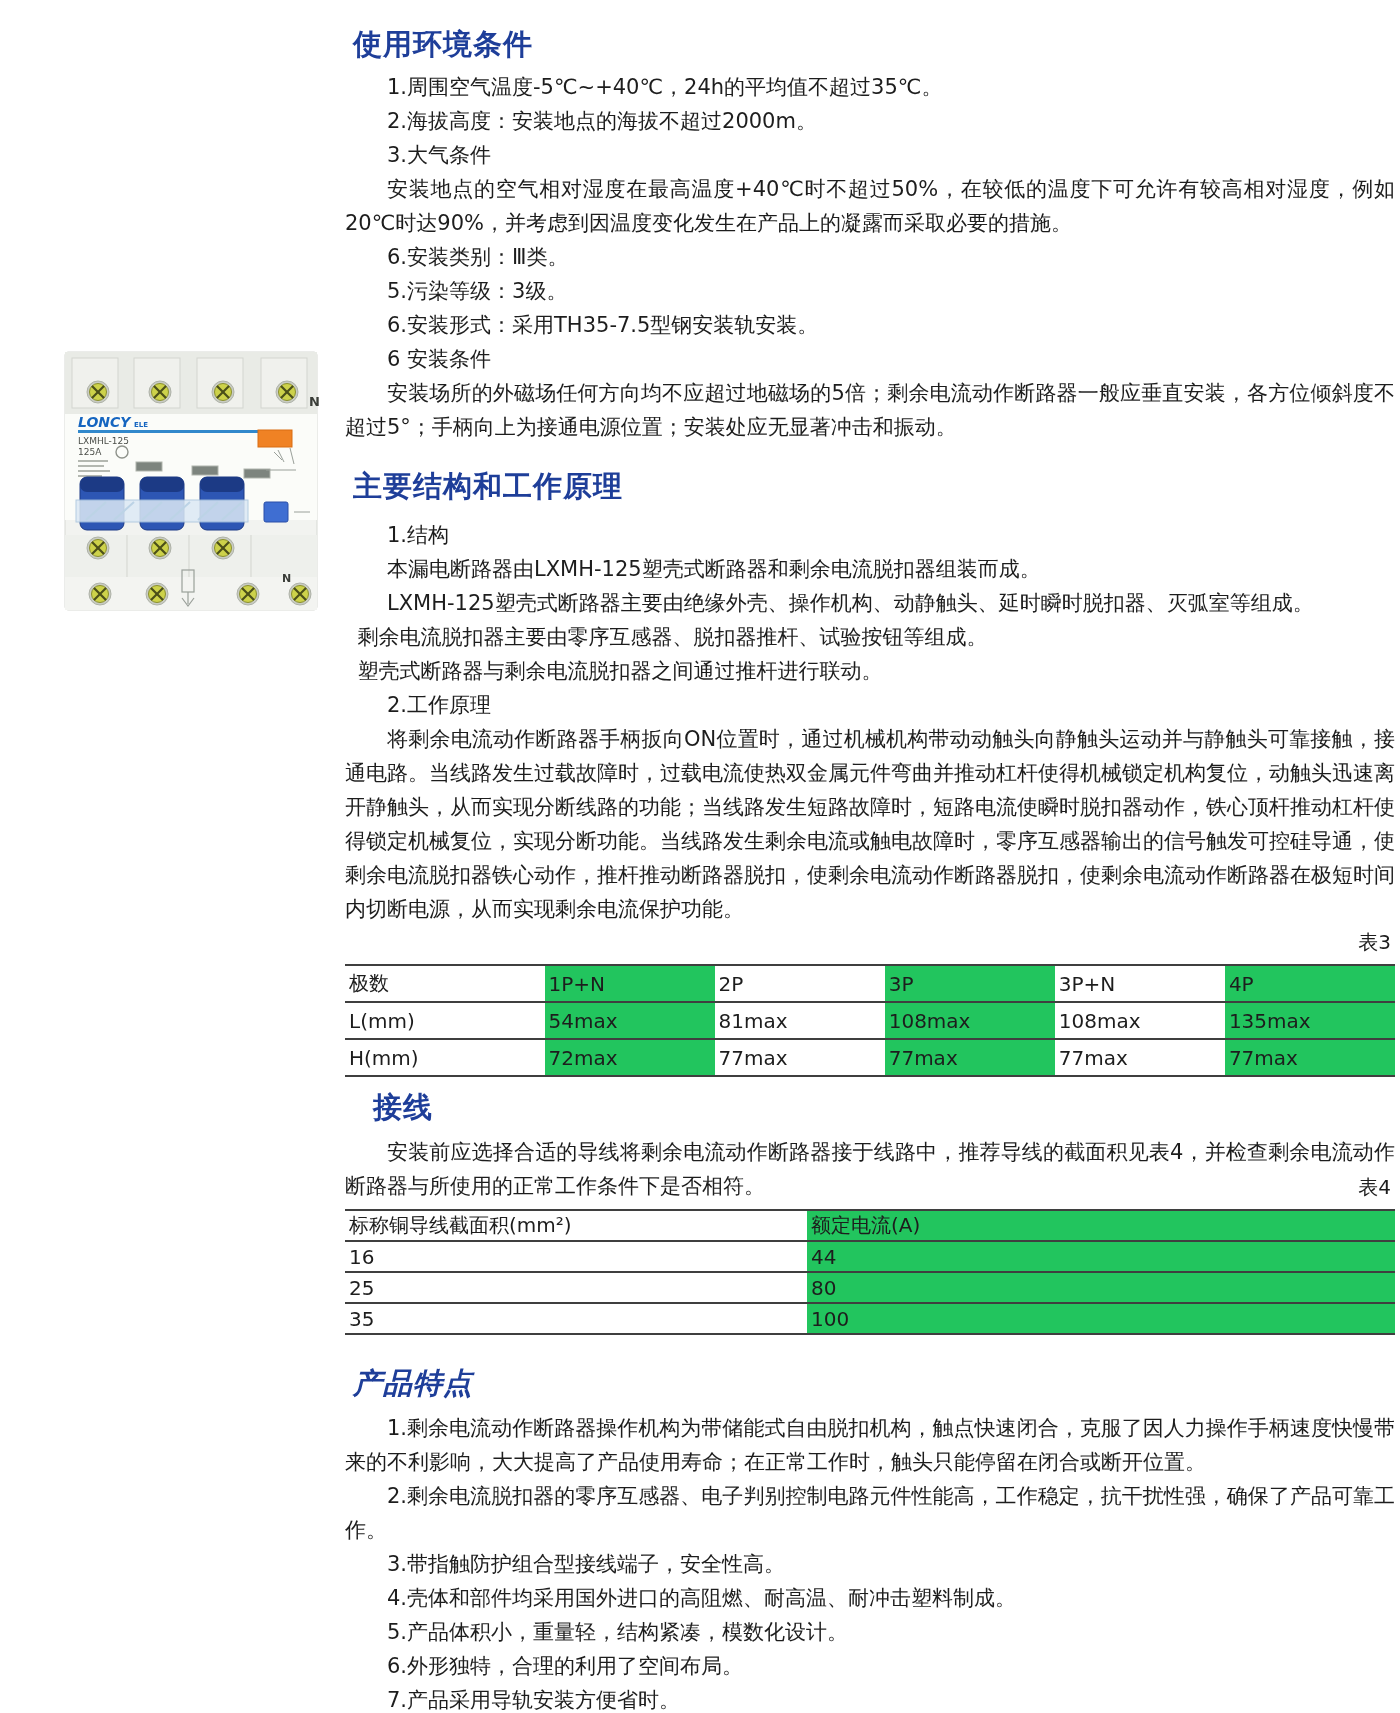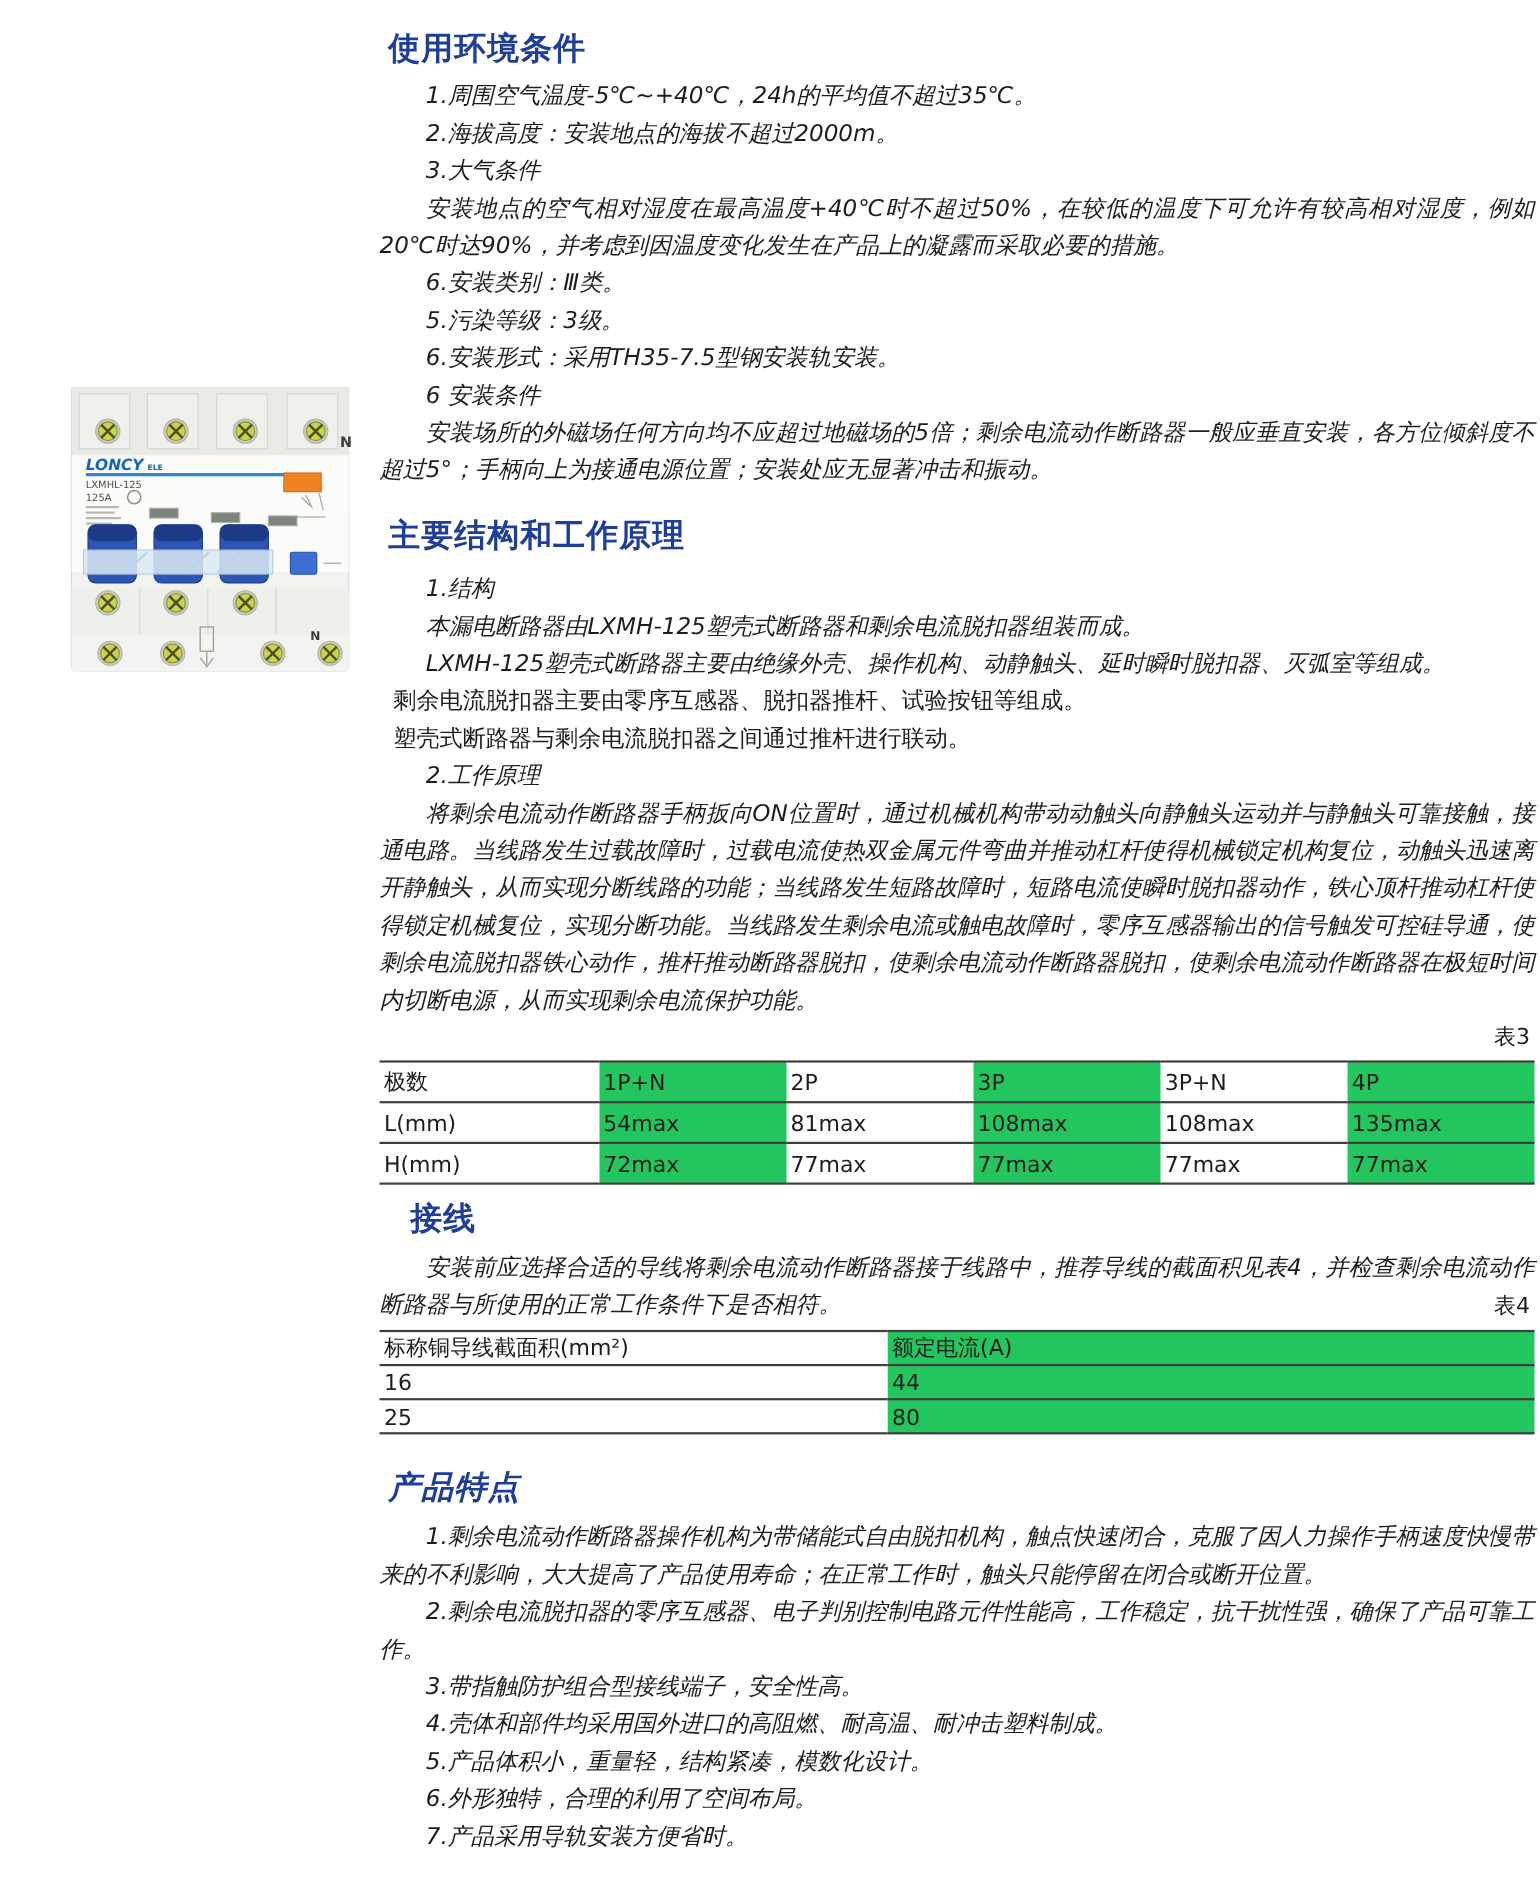--- a/index.html
+++ b/index.html
@@ -9,21 +9,21 @@
     font-family:"DejaVu Sans","Liberation Sans",sans-serif;
     color:#1d1d1d; overflow:hidden;
   }
   .content { position:absolute; left:345px; top:0; width:1050px; }
   h2.sec { color:#1e3e99; font-size:29px; line-height:36px; font-weight:700; margin-left:8px; letter-spacing:1px; }
   #h-env  { margin-top:26px; margin-bottom:8px; }
   #h-str  { margin-top:24px; margin-bottom:14px; }
   #h-wire { margin-top:12px; margin-bottom:10px;margin-left:28px; }
   #h-feat { margin-top:30px; margin-bottom:10px;font-style:italic; }
   p.body { font-size:21px; line-height:34px; text-align:justify; }
-  .ind    { text-indent:2em;font-style:italic; }
+  .ind    { text-indent:2em; }
   .ind-sm { text-indent:0.6em; }
   .tbl-label { font-size:20px; line-height:32px; text-align:right; padding-right:4px; }
   #t4label { margin-top:-32px; }
   table.t { width:100%; border-collapse:collapse; table-layout:fixed; }
   table.t td { border-top:2px solid #3f3f3f; font-size:20px; padding:0 4px; }
   table.t tr:last-child td { border-bottom:2px solid #3f3f3f; }
   .hl { background:#22c55e; }
   #table3 { margin-top:6px; }
   #table3 td { height:37px; }
   #table3 td.c0 { width:19%; }
@@ -184,20 +184,24 @@
         <td class="hl">额定电流(A)</td>
       </tr>
       <tr>
         <td class="c0">16</td>
         <td class="hl">44</td>
       </tr>
       <tr>
         <td class="c0">25</td>
         <td class="hl">80</td>
       </tr>
+      <tr>
+        <td class="c0">35</td>
+        <td class="hl">100</td>
+      </tr>
     </tbody>
       </table>
 
     <h2 class="sec" id="h-feat">产品特点</h2>
     <p class="body ind">1.剩余电流动作断路器操作机构为带储能式自由脱扣机构，触点快速闭合，克服了因人力操作手柄速度快慢带来的不利影响，大大提高了产品使用寿命；在正常工作时，触头只能停留在闭合或断开位置。</p>
     <p class="body ind">2.剩余电流脱扣器的零序互感器、电子判别控制电路元件性能高，工作稳定，抗干扰性强，确保了产品可靠工作。</p>
     <p class="body ind">3.带指触防护组合型接线端子，安全性高。</p>
     <p class="body ind">4.壳体和部件均采用国外进口的高阻燃、耐高温、耐冲击塑料制成。</p>
     <p class="body ind">5.产品体积小，重量轻，结构紧凑，模数化设计。</p>
     <p class="body ind">6.外形独特，合理的利用了空间布局。</p>

